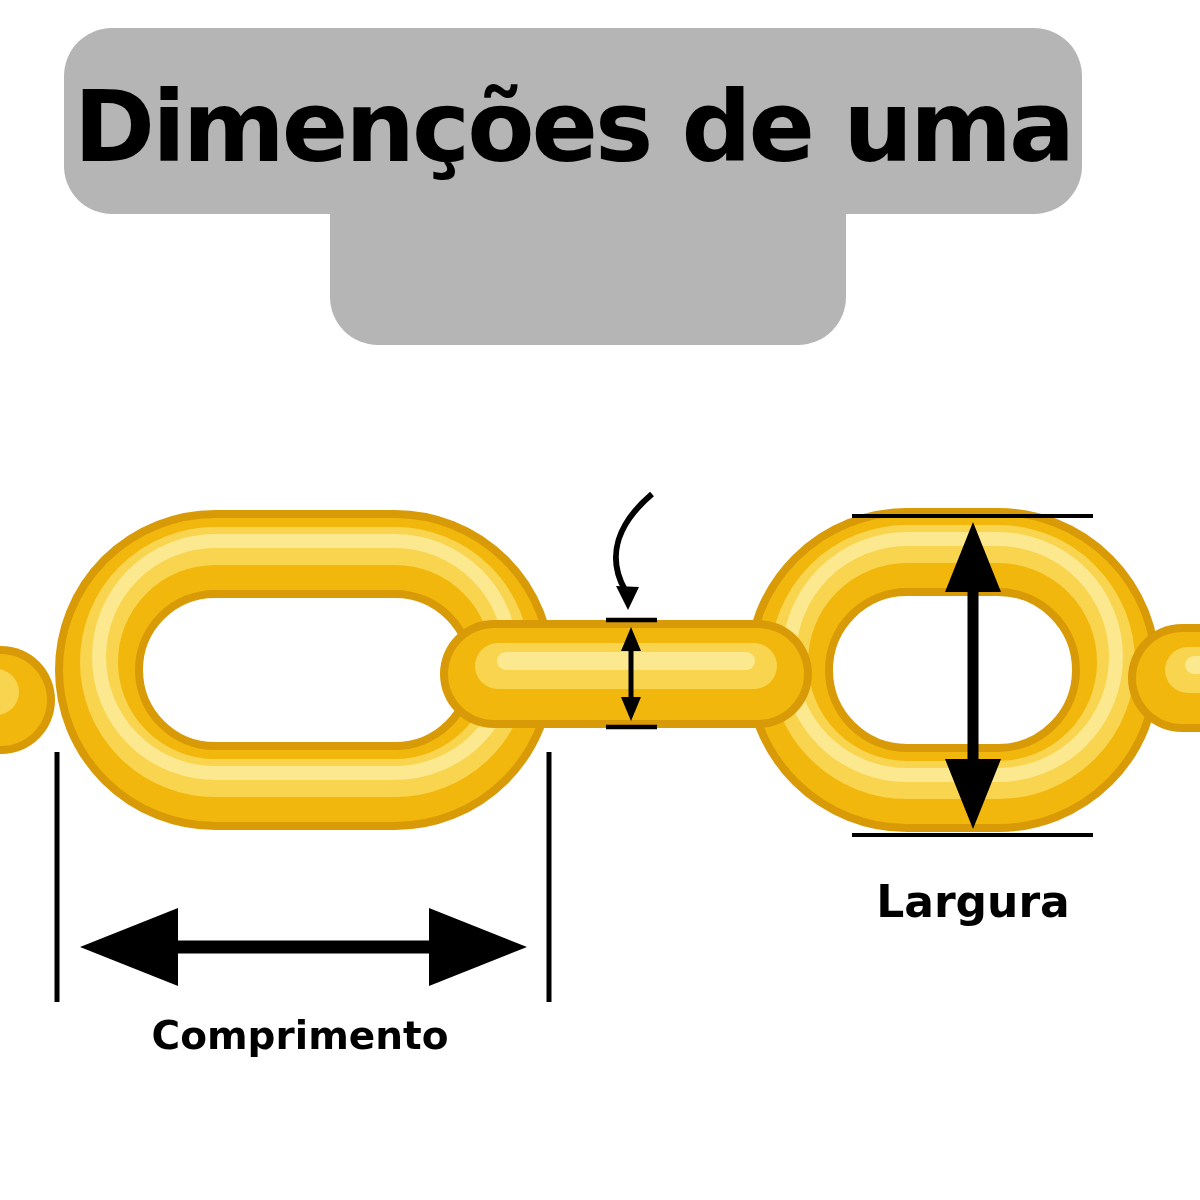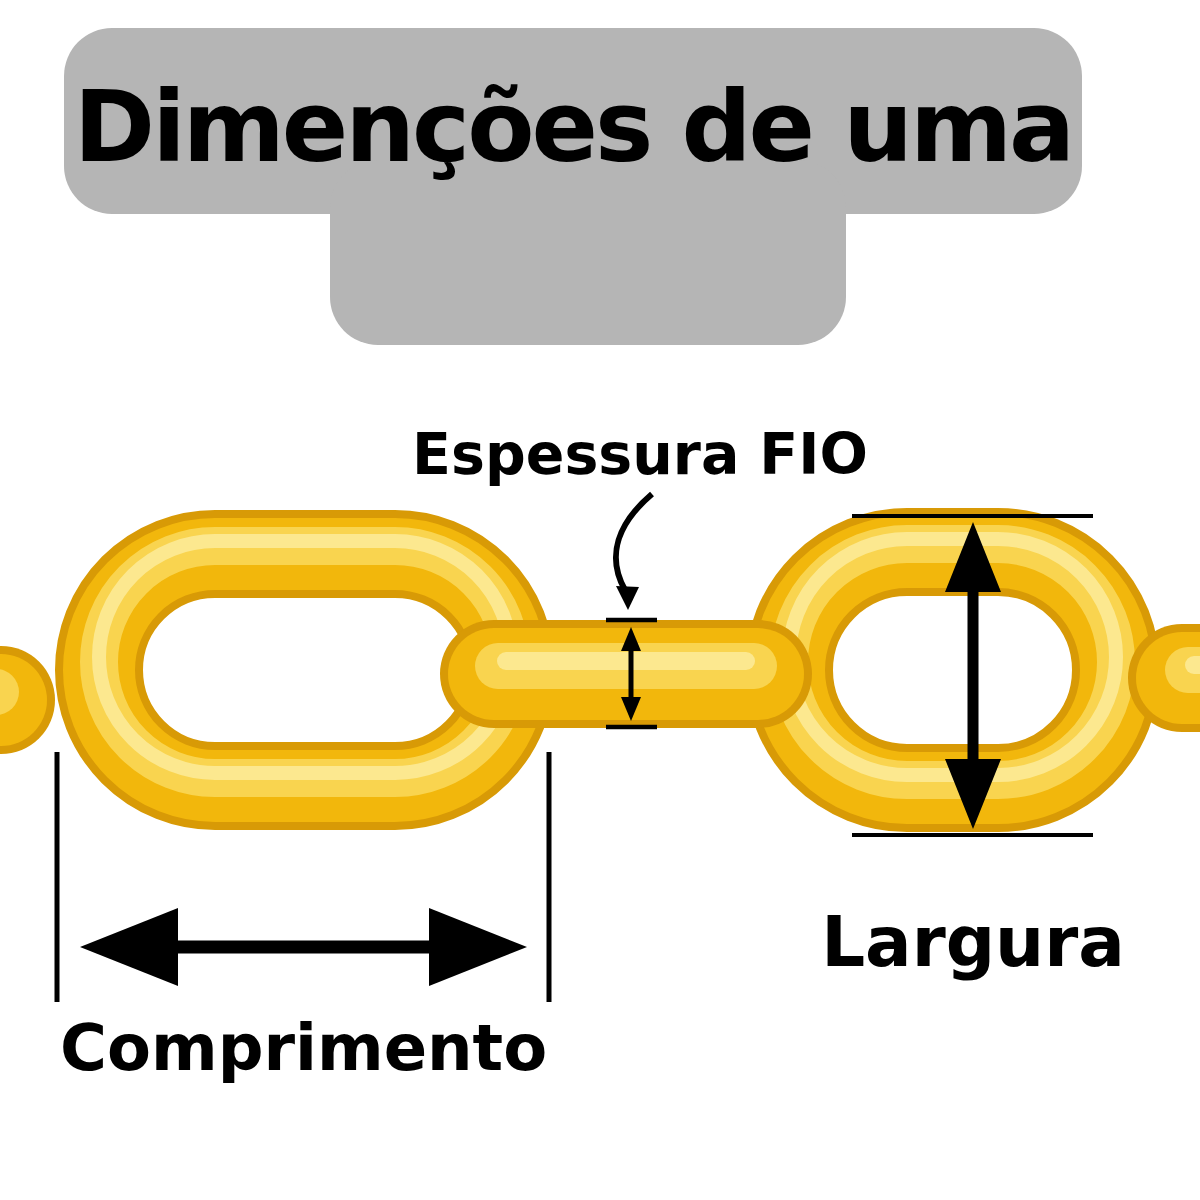--- a/index.html
+++ b/index.html
@@ -21,22 +21,22 @@
   .title-text {
     position:absolute; font-weight:bold; text-align:center;
     line-height:1; letter-spacing:-3px; color:var(--text,#000);
   }
   .title-line1 { left:64px;  top:78px;  width:1018px; font-size:98px; }
   .title-line2 { left:330px; top:222px; width:516px;  font-size:98px; }
 
   
   .label { position:absolute; font-weight:bold; text-align:center; color:var(--text,#000); line-height:1; }
   .label-espessura   { left:380px; top:426px;  width:520px; font-size:57px; }
-  .label-largura     { left:788px; top:908px;  width:370px; font-size:69px;text-align:center; }
-  .label-comprimento { left:60px;  top:1016px; width:480px; font-size:64px; }
+  .label-largura     { left:788px; top:880px;  width:370px; font-size:44px;text-align:center; }
+  .label-comprimento { left:60px;  top:1016px; width:480px; font-size:39px; }
 
   svg.chain-svg { position:absolute; left:0; top:0; }
 
   
   .s-outline { fill:none; stroke:var(--chain-outline,#d89a06); stroke-width:88; }
   .s-base    { fill:none; stroke:var(--chain-base,#f2b70c);    stroke-width:72; }
   .s-light   { fill:none; stroke:var(--chain-light,#f9d44f);   stroke-width:38; }
   .s-bright  { fill:none; stroke:var(--chain-bright,#fce88f);  stroke-width:14; }
 
   
@@ -119,17 +119,16 @@
 
     <g>
       <line class="a-tick" x1="57" y1="752" x2="57" y2="1002" stroke-width="5"></line>
       <line class="a-tick" x1="549" y1="752" x2="549" y2="1002" stroke-width="5"></line>
       <line class="a-shaft" x1="162" y1="947" x2="448" y2="947" stroke-width="13"></line>
       <polygon class="a-fill" points="80,947 178,908 178,986"></polygon>
       <polygon class="a-fill" points="527,947 429,908 429,986"></polygon>
     </g>
   </svg>
 
-  <div class="label label-espessura">Espessura FIO</div>
   <div class="label label-largura">Largura</div>
   <div class="label label-comprimento">Comprimento</div>
 
 </div>
 
 </body></html>

